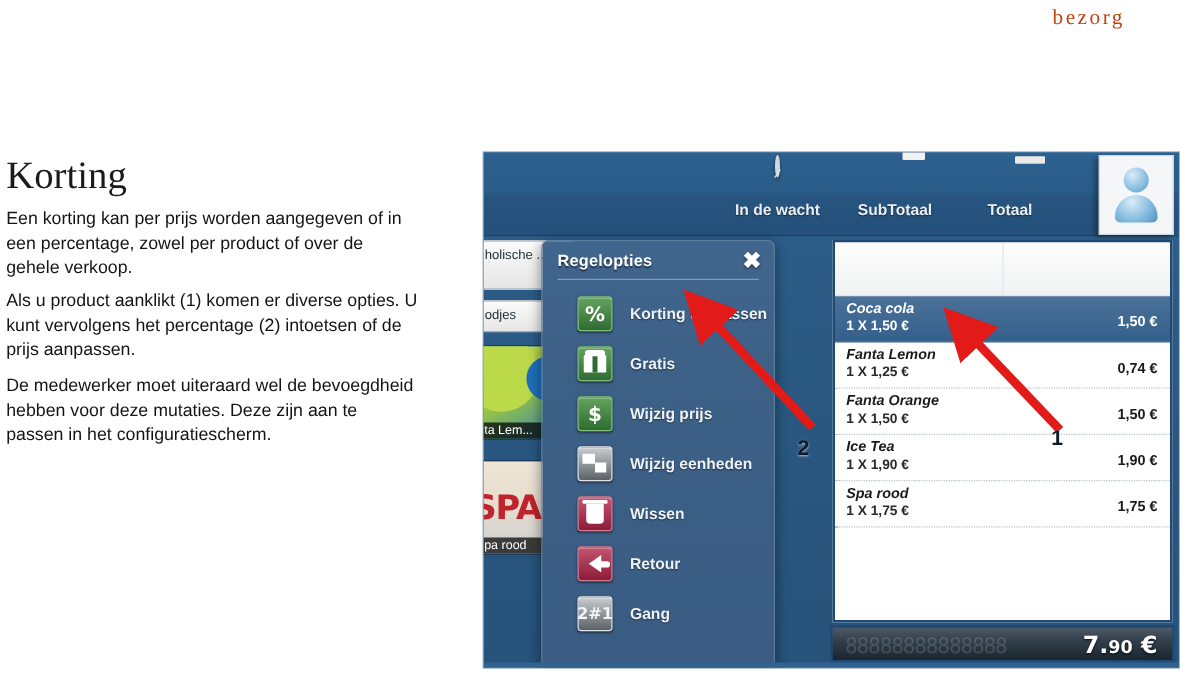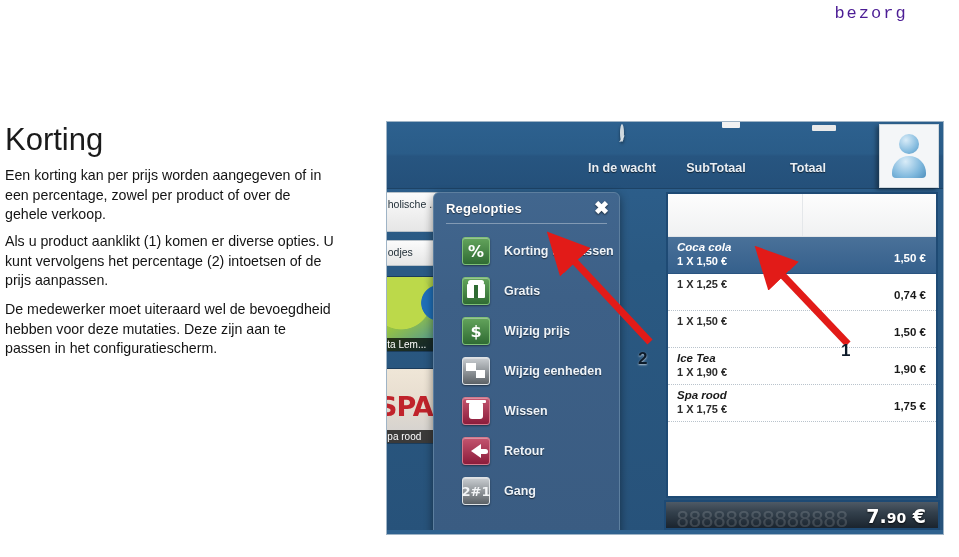--- a/index.html
+++ b/index.html
@@ -15,24 +15,24 @@
     background: #ffffff;
   }
 
   
   .logo-wrap {
     position: absolute;
     left: 786px; top: 4px;
     width: 170px; height: 52px;
   }
   .logo-bezorg {
-    font-family: Liberation Mono, monospace;
+    font-family: Liberation Serif, serif;
     font-size: 17px;
     letter-spacing: 2px;
-    color: #4c1d95;
+    color: #c2410c;
     text-align: center;
     line-height: 19px;
   }
   .logo-support {
     margin-top: 1px;
     text-align: center;
     font-family: "DejaVu Sans", sans-serif;
     font-weight: bold;
     font-size: 25px;
     letter-spacing: 1px;
@@ -43,21 +43,21 @@
     display: inline-block;
     border-bottom: 3px solid currentColor;
     padding: 0 0px;
     line-height: 23px;
   }
 
   
   .title {
     position: absolute;
     left: 5px; top: 122px;
-    font-family: Liberation Sans, sans-serif;
+    font-family: Liberation Serif, serif;
     font-size: 31px;
     font-weight: normal;
     color: #1a1a1a;
     letter-spacing: 0px;
   }
   .para {
     position: absolute;
     left: 5px;
     width: 330px;
     font-family: "Liberation Sans", sans-serif;
@@ -325,21 +325,21 @@
     position:absolute;left:277px;top:378px;width:276px;height:30px;
     background:linear-gradient(180deg,#4e5a66 0%, #33404c 40%, #1a242e 100%);
     border:2px solid #1e4a74;
     box-sizing:border-box;
     overflow:hidden;
   }
   .total-ghost{
     position:absolute;left:10px;top:5px;
     color:rgba(255,255,255,.14);
     font-family:"DejaVu Sans Mono",monospace;
-    font-size:22px;letter-spacing:-1px;
+    font-size:17px;letter-spacing:-1px;
   }
   .total-val{
     position:absolute;right:12px;top:3px;
     color:#ffffff;font-size:19px;font-weight:bold;
     font-family:"DejaVu Sans",sans-serif;
     text-shadow:0 1px 2px rgba(0,0,0,.8);
   }
   .total-val small{ font-size:14px; }
 
   
@@ -478,24 +478,26 @@
         <div class="oh-cell"></div>
         <div class="oh-cell"></div>
       </div>
       <div id="order-rows">
           <div class="order-row sel">
             <div class="or-name">Coca cola</div>
             <div class="or-qty">1 X  1,50 €</div>
             <div class="or-price">1,50 €</div>
           </div>
           <div class="order-row">
+            <div class="or-name">Fanta Lemon</div>
             <div class="or-qty">1 X 1,25 €</div>
             <div class="or-price">0,74 €</div>
           </div>
           <div class="order-row">
+            <div class="or-name">Fanta Orange</div>
             <div class="or-qty">1 X 1,50 €</div>
             <div class="or-price">1,50 €</div>
           </div>
           <div class="order-row">
             <div class="or-name">Ice Tea</div>
             <div class="or-qty">1 X 1,90 €</div>
             <div class="or-price">1,90 €</div>
           </div>
           <div class="order-row">
             <div class="or-name">Spa rood</div>

